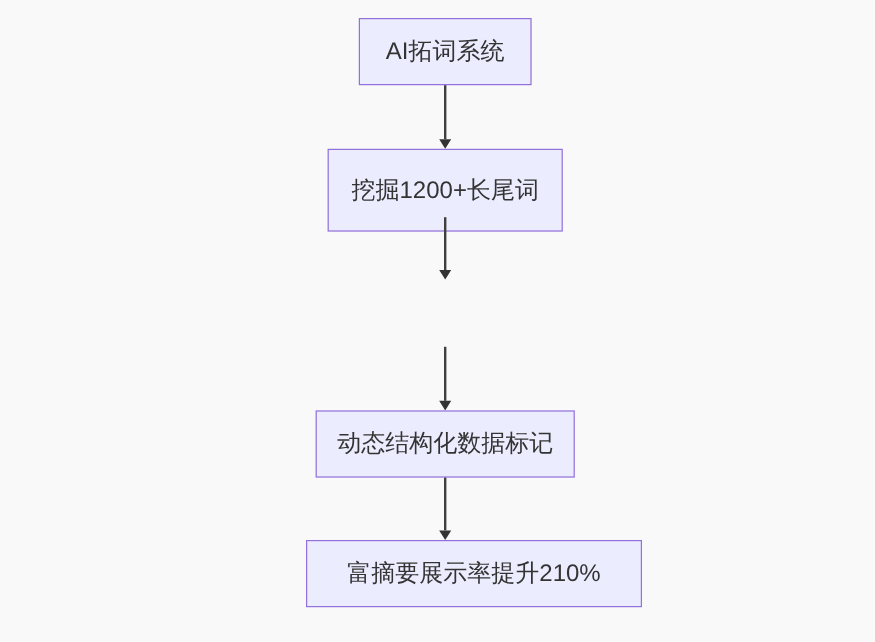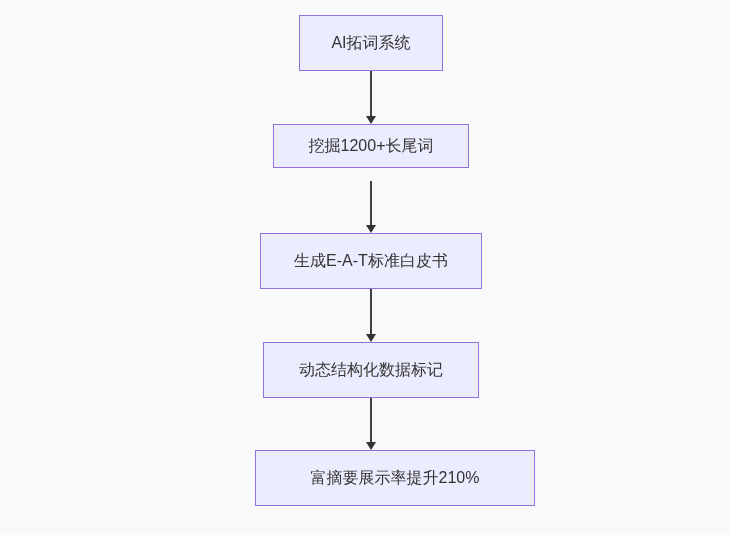--- a/index.html
+++ b/index.html
@@ -20,21 +20,21 @@
   }
   .node {
     position: absolute;
     box-sizing: border-box;
     background: #ECECFF;
     border: 1px solid #9370DB;
     display: flex;
     align-items: center;
     justify-content: center;
     color: #333333;
-    font-size: 16px;
+    font-size: 20px;
     line-height: 1.2;
     text-align: center;
     white-space: nowrap;
   }
   .arrow {
     position: absolute;
     width: 12px;
     display: flex;
     flex-direction: column;
     align-items: center;
@@ -59,32 +59,29 @@
 
   <div class="node" style="left:299px; top:15px;  width:144px; height:56px;">
     <span>AI拓词系统</span>
   </div>
 
   <div class="arrow" style="left:365px; top:71px; height:53px;">
     <div class="arrow-line"></div>
     <div class="arrow-head"></div>
   </div>
 
-  <div class="node" style="left:273px; top:124px; width:196px; height:44px;">
+  <div class="node" style="left:273px; top:124px; width:196px; height:69px;">
     <span>挖掘1200+长尾词</span>
   </div>
 
   <div class="arrow" style="left:365px; top:181px; height:52px;">
     <div class="arrow-line"></div>
     <div class="arrow-head"></div>
   </div>
 
-  <div class="node" style="left:260px; top:233px; width:222px; height:56px;">
-    <span>生成E-A-T标准白皮书</span>
-  </div>
 
   <div class="arrow" style="left:365px; top:289px; height:53px;">
     <div class="arrow-line"></div>
     <div class="arrow-head"></div>
   </div>
 
   <div class="node" style="left:263px; top:342px; width:216px; height:56px;text-align:center;">
     <span>动态结构化数据标记</span>
   </div>
 

